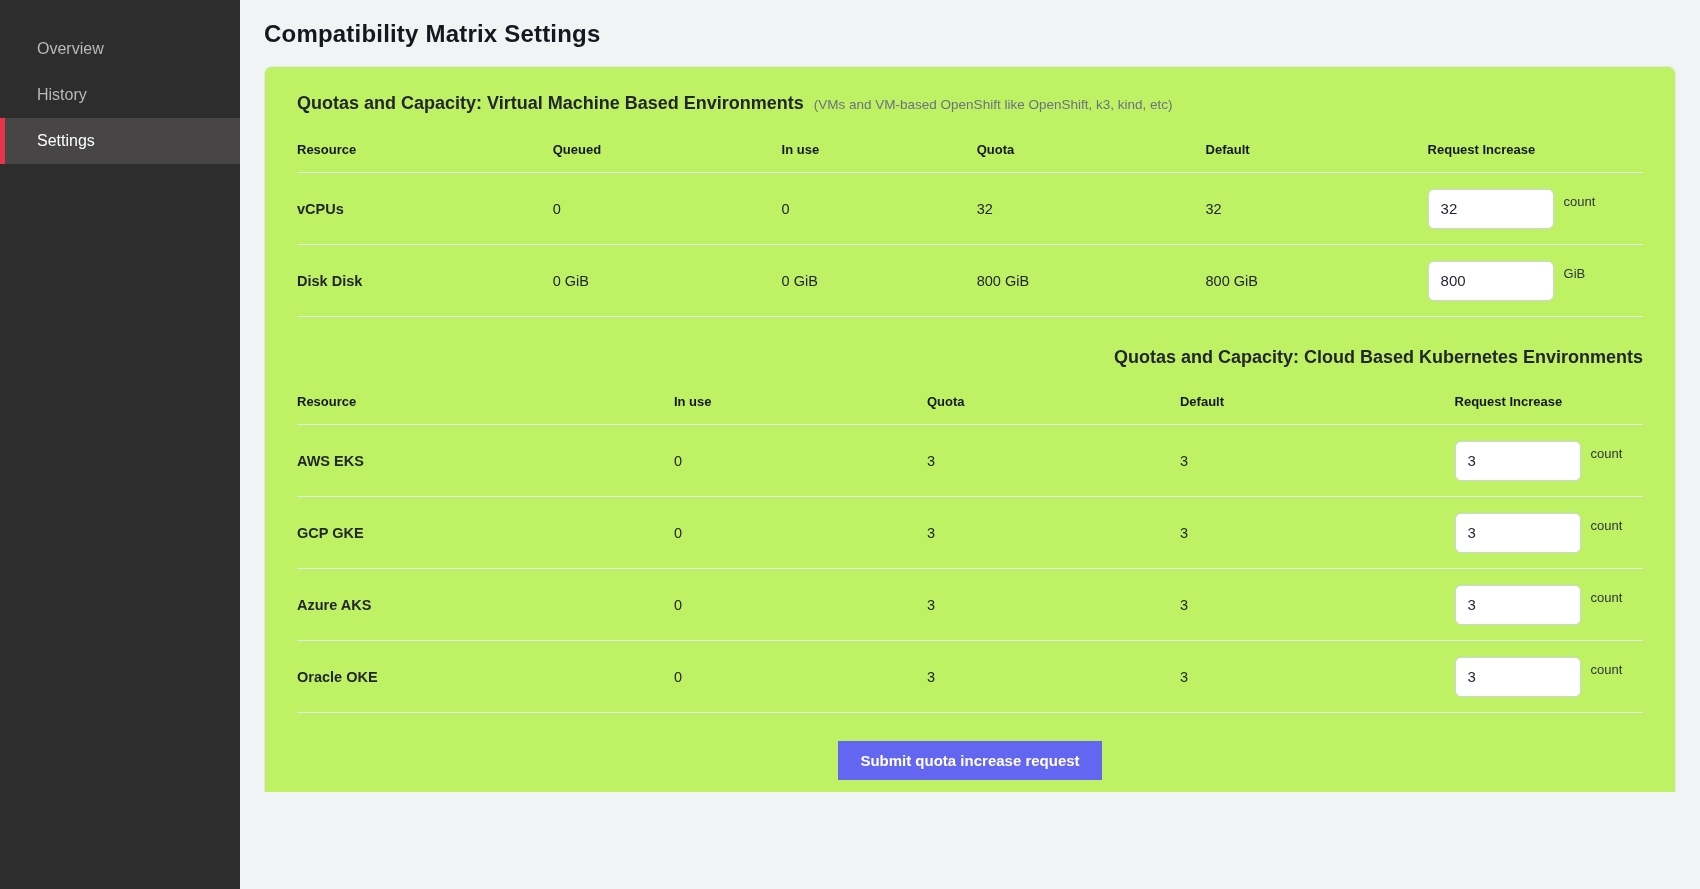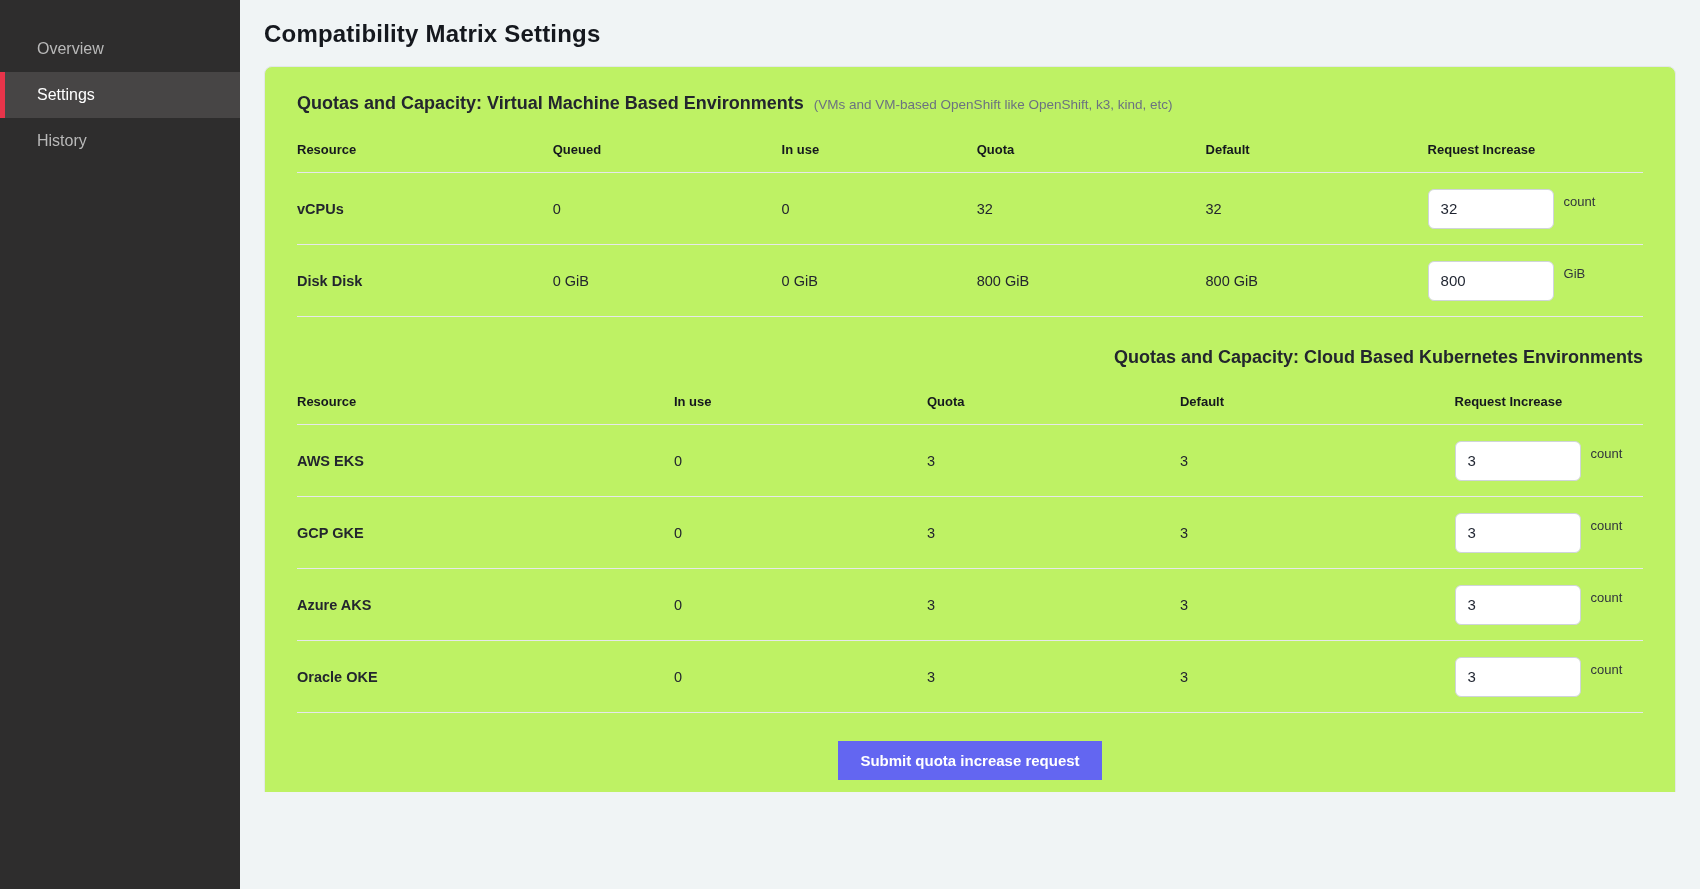--- a/index.html
+++ b/index.html
@@ -146,22 +146,22 @@
     border-radius:0;
     padding:11px 22px;
     cursor:pointer;
   }
 </style>
 </head>
 <body>
 
 <nav class="sidebar">
   <div class="side-item">Overview</div>
+  <div class="side-item">History</div>
   <div class="side-item active">Settings</div>
-  <div class="side-item">History</div>
 </nav>
 
 <main class="main">
   <h1 class="page-title">Compatibility Matrix Settings</h1>
 
   <section class="card">
 
     <div class="section-head">
       <span class="section-title">Quotas and Capacity: Virtual Machine Based Environments</span>
       <span class="section-subtitle">(VMs and VM-based OpenShift like OpenShift, k3, kind, etc)</span>

